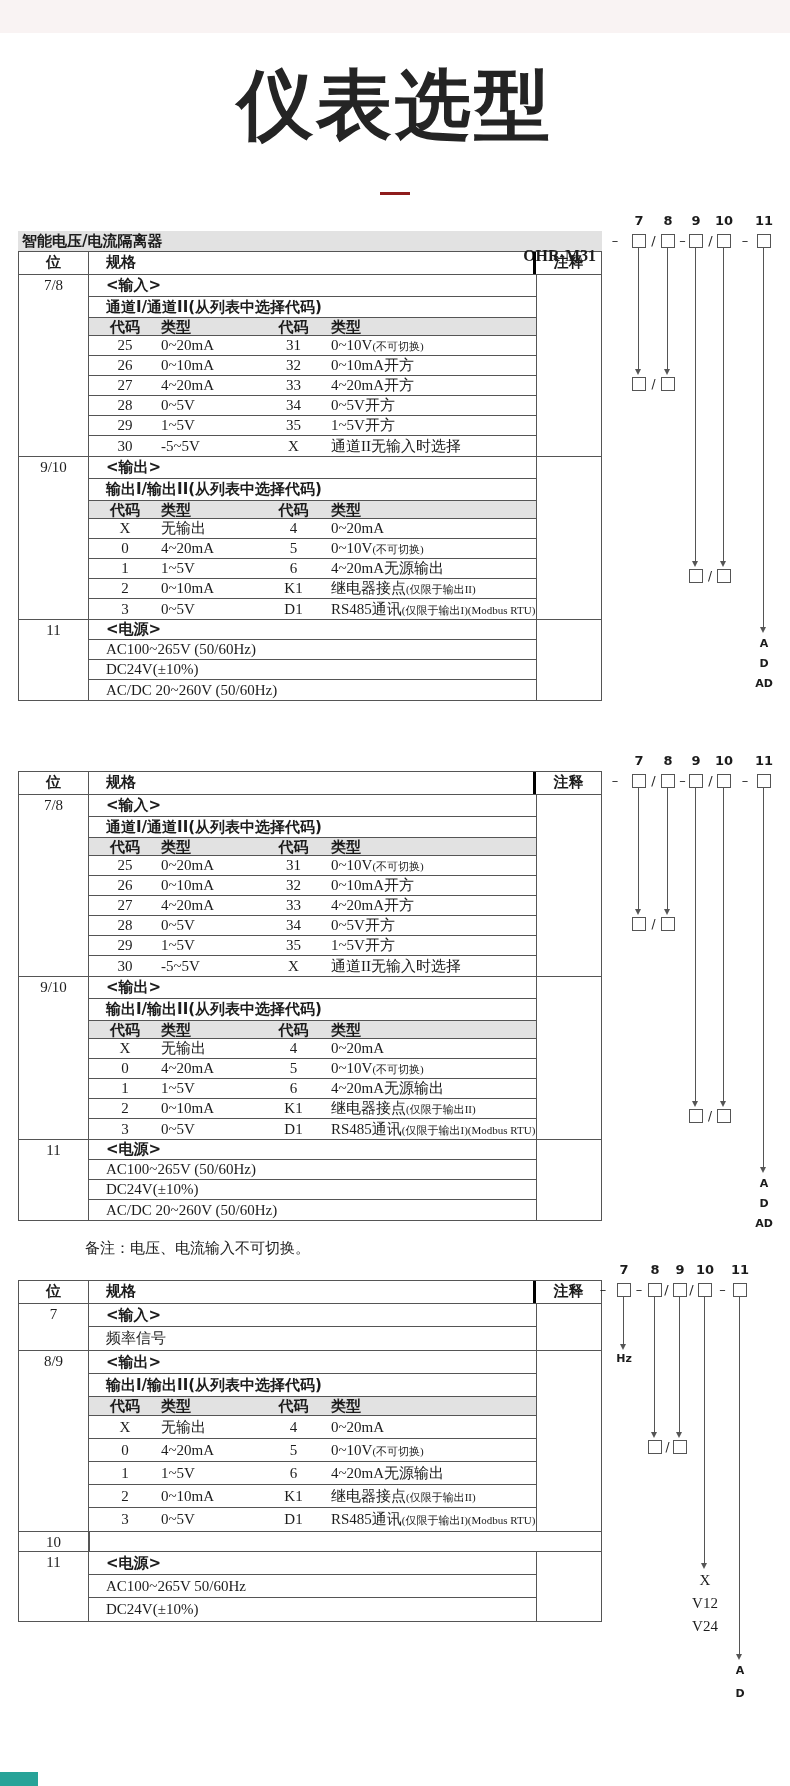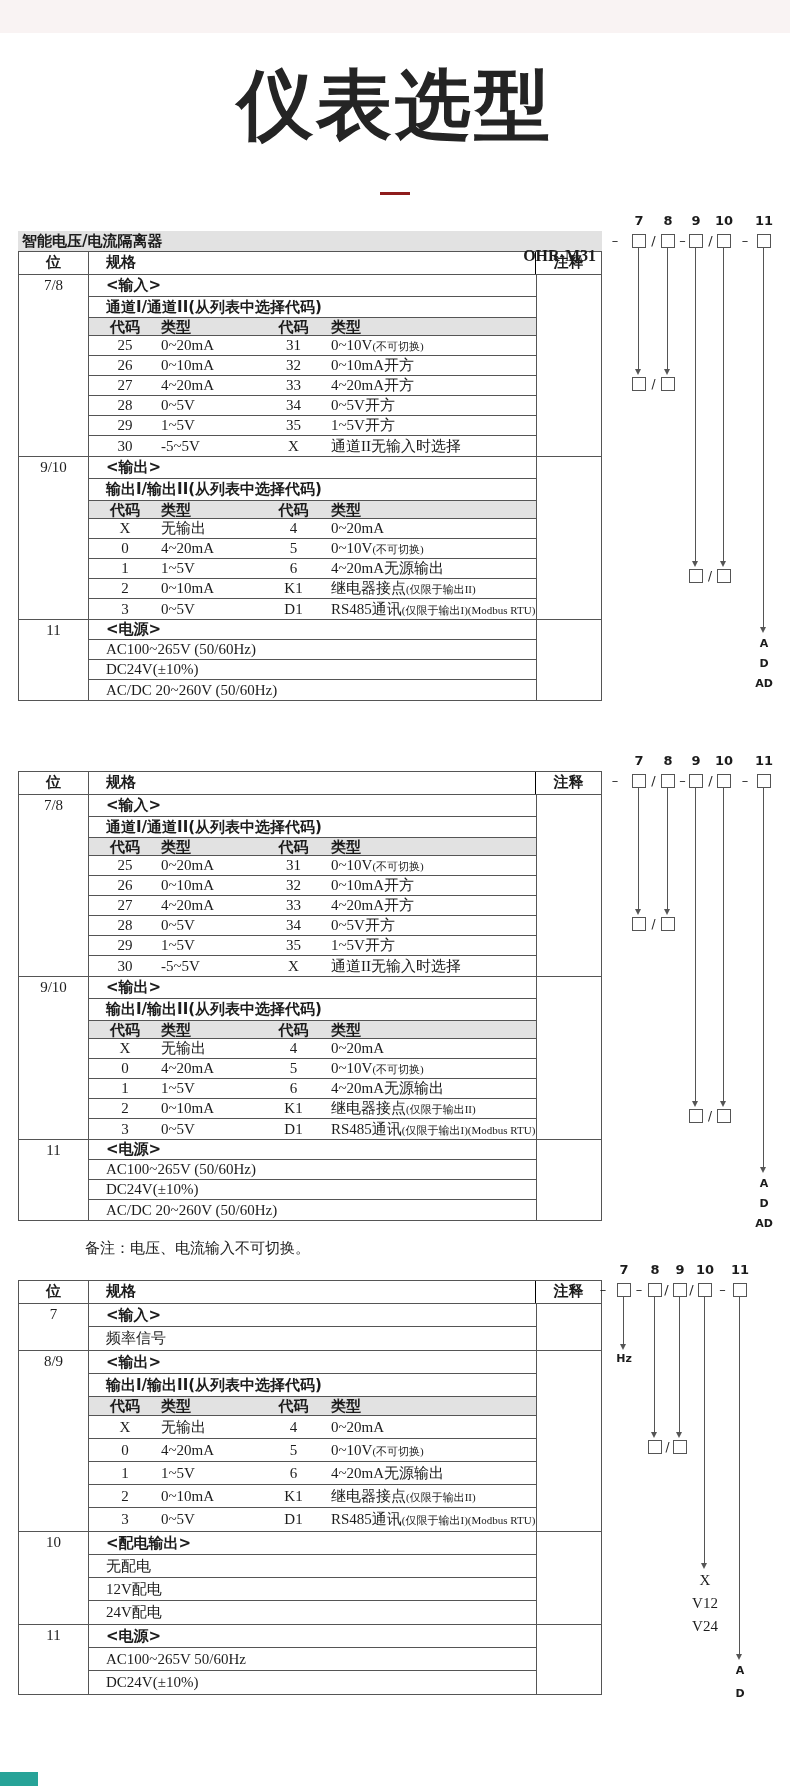--- a/index.html
+++ b/index.html
@@ -19,21 +19,21 @@
   .tblwrap { width:584px; margin-left:18px; }
   .pbar { height:20px; background:#e2e2e2; display:flex; justify-content:space-between; align-items:center;
           padding:0 6px 0 4px; }
   .pname { font:bold 15px/20px "DejaVu Sans","Liberation Sans",sans-serif; }
   .pmodel { font:bold 16px/20px "Liberation Serif",serif;margin-top:30px; }
 
   .tbl { border:1px solid #555; font-size:15px; }
   .hdr { display:grid; grid-template-columns:70px 447px 65px; height:23px; border-bottom:1px solid #555;
          font:bold 15px/21px "DejaVu Sans","Liberation Sans",sans-serif; }
   .hdr .h1 { text-align:center; border-right:1px solid #555; }
-  .hdr .h2 { padding-left:17px; border-right:1px solid #000000; }
+  .hdr .h2 { padding-left:17px; border-right:3px solid #000000; }
   .hdr .h3 { text-align:center; }
 
   .sec { display:grid; grid-template-columns:70px 447px 65px; border-bottom:1px solid #555; }
   .sec:last-child { border-bottom:none; }
   .pos { text-align:center; border-right:1px solid #555; padding-top:2px; font-size:15px; }
   .notecell { border-left:1px solid #555; }
   .rows { display:contents; }
 
   .srow { border-bottom:1px solid #555; display:flex; align-items:center; }
   .specs > .srow:last-child,
@@ -458,32 +458,20 @@
                 <span class="cc">3</span>
                 <span><span>0~5V</span></span>
                 <span class="cc">D1</span>
                 <span><span>RS485通讯</span><span class="small">(仅限于输出I)(Modbus RTU)</span></span>
               </div></div>
           </div>
           <div class="notecell"></div>
         </div>
         <div class="sec">
           <div class="pos">10</div>
-          <div class="specs">
-            <div class="srow r23 lbl">&lt;配电输出&gt;</div>
-            <div class="rows">
-              
-            <div class="srow r23 plain">
-                  <span>无配电</span>
-                </div><div class="srow r23 plain">
-                  <span>12V配电</span>
-                </div><div class="srow r23 plain">
-                  <span>24V配电</span>
-                </div></div>
-          </div>
           <div class="notecell"></div>
         </div>
         <div class="sec">
           <div class="pos">11</div>
           <div class="specs">
             <div class="srow r23 lbl">&lt;电源&gt;</div>
             <div class="rows">
               
             <div class="srow r23 plain">
                   <span>AC100~265V 50/60Hz</span>

